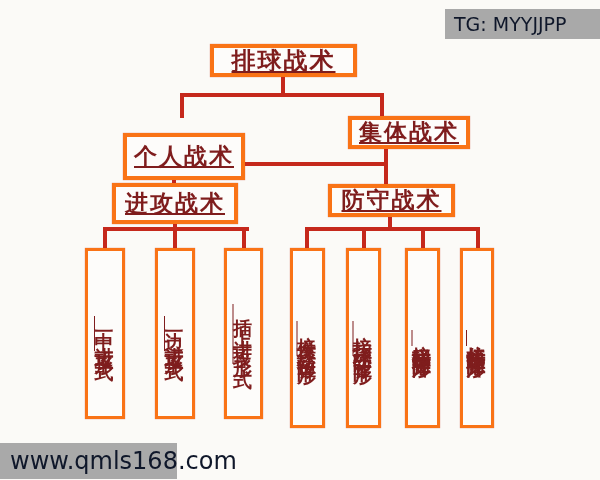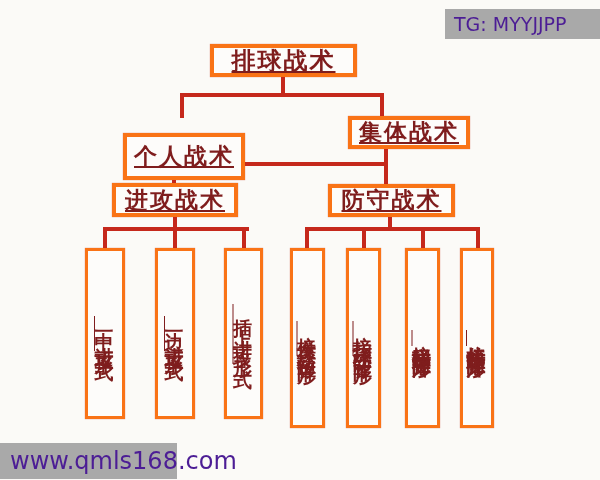--- a/index.html
+++ b/index.html
@@ -33,21 +33,21 @@
     border-width: 3px;
     font-family: "DejaVu Serif", serif;
   }
   .ls-6 { letter-spacing: 10px; }
   .ls-7 { letter-spacing: 5px; }
   .ls-8 { letter-spacing: 2px; }
   .line { position: absolute; background: #c5281c; }
   .wm {
     position: absolute;
     background: #a9a9a9;
-    color: #4c1d95;
+    color: #0f172a;
     display: flex;
     align-items: center;
     box-sizing: border-box;
     white-space: nowrap;
   }
   .wm-tr { left: 445px; top: 9px; width: 155px; height: 30px; font-size: 19px; padding-left: 9px; }
   .wm-bl { left: 0; top: 443px; width: 177px; height: 36px; font-size: 24px; padding-left: 10px; }
 </style>
 </head>
 <body>
@@ -75,21 +75,21 @@
   <div class="line" style="left:305px; top:227px; width:4px;   height:23px;"></div>
   <div class="line" style="left:362px; top:227px; width:4px;   height:23px;"></div>
   <div class="line" style="left:421px; top:227px; width:4px;   height:23px;"></div>
   <div class="line" style="left:476px; top:227px; width:4px;   height:23px;"></div>
 
   <div class="node h-node root-node" style="left:210px; top:44px; width:147px; height:33px;">排球战术</div>
 
   <div class="node h-node" style="left:123px; top:133px; width:122px; height:47px;">个人战术</div>
   <div class="node h-node" style="left:348px; top:116px; width:122px; height:33px;">集体战术</div>
 
-  <div class="node h-node" style="left:112px; top:183px; width:126px; height:34px;">进攻战术</div>
+  <div class="node h-node" style="left:112px; top:183px; width:126px; height:41px;">进攻战术</div>
   <div class="node h-node" style="left:328px; top:184px; width:127px; height:33px;">防守战术</div>
 
   <div class="node v-node ls-7" style="left:85px;  top:248px; width:40px; height:171px;">中一二进攻形式</div>
   <div class="node v-node ls-7" style="left:155px; top:248px; width:40px; height:171px;">边一二进攻形式</div>
   <div class="node v-node ls-6" style="left:224px; top:248px; width:39px; height:171px;">插上进攻形式</div>
 
   <div class="node v-node ls-7" style="left:290px; top:248px; width:35px; height:180px;">接发球站位阵形</div>
   <div class="node v-node ls-7" style="left:346px; top:248px; width:35px; height:180px;">接扣球防守阵形</div>
   <div class="node v-node ls-8" style="left:405px; top:248px; width:35px; height:180px;">接拦回球防守阵形</div>
   <div class="node v-node ls-8" style="left:460px; top:248px; width:34px; height:180px;">接传垫球防守阵形</div>

